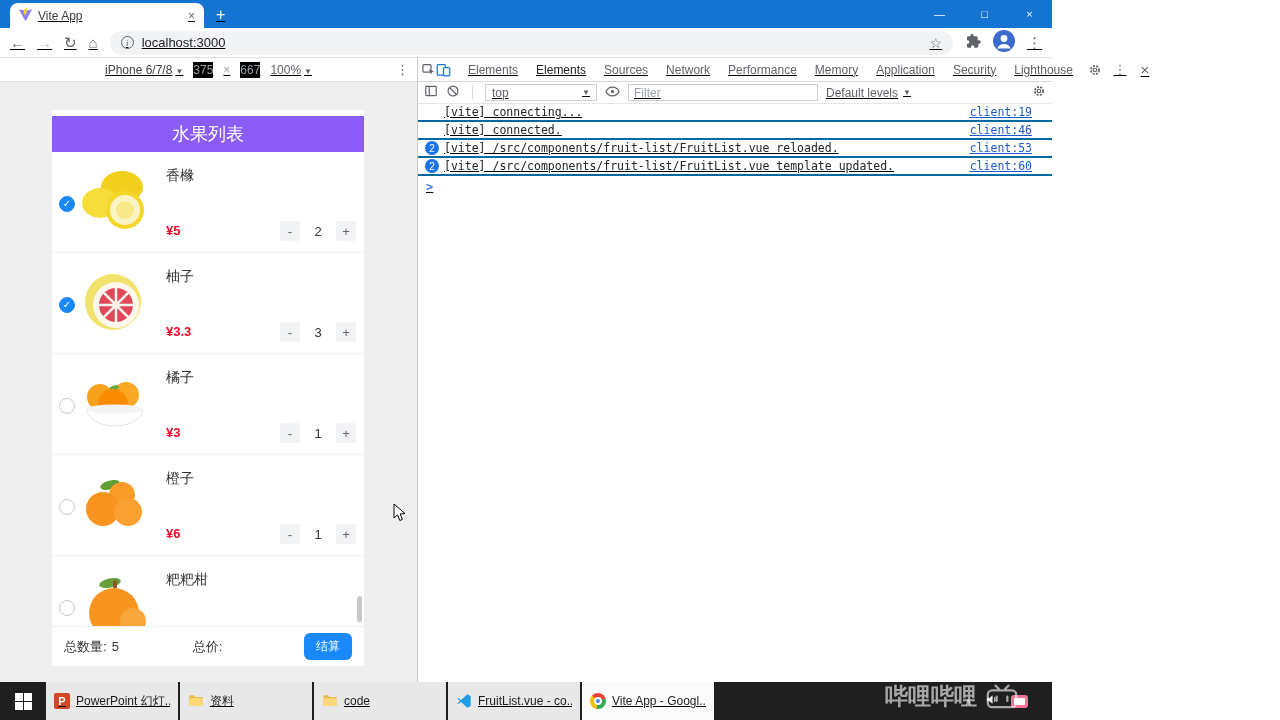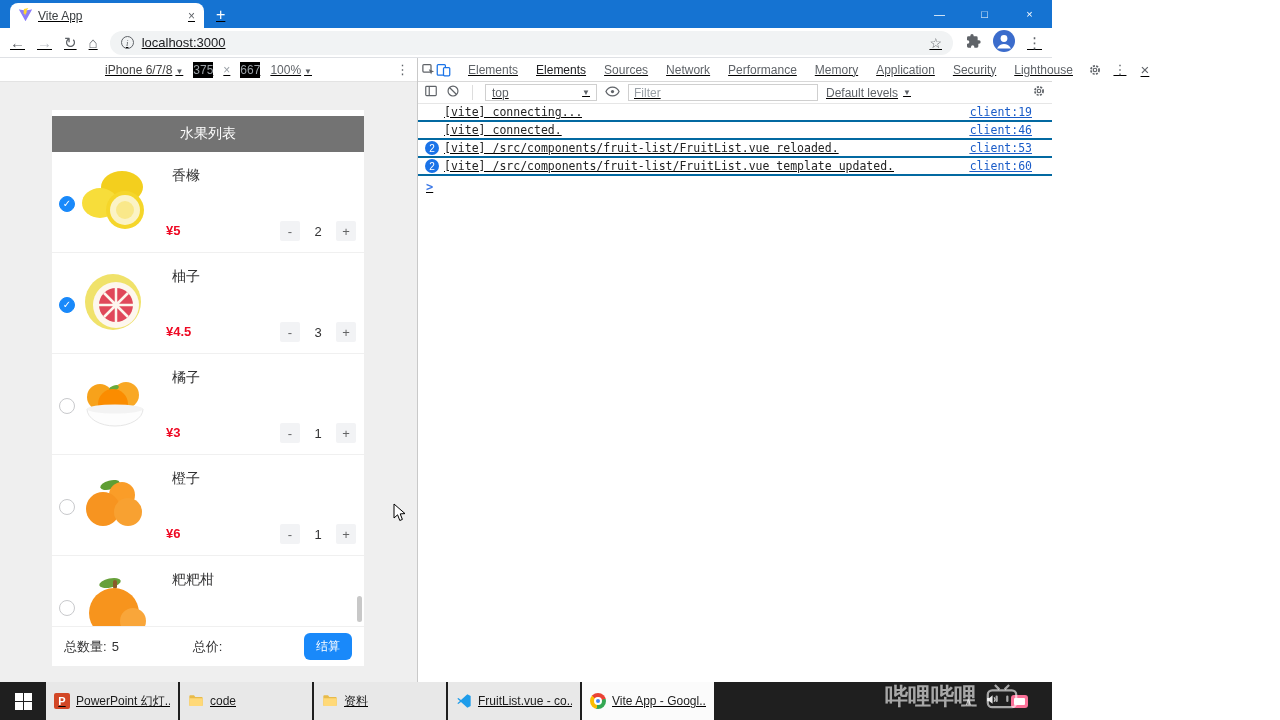--- a/index.html
+++ b/index.html
@@ -33,27 +33,27 @@
   .device-toolbar { height:24px; flex:0 0 24px; border-bottom:1px solid #e3e3e3; display:flex; align-items:center; justify-content:center; gap:10px; font-size:12px; color:#444; position:relative; }
   .caret { font-size:8px; color:#5f6368; margin-left:3px; }
   .dim-box { background:#000000; color:#9aa0a6; padding:1px 0; font-size:12px; }
   .times { color:#9aa0a6; }
   .zoom-sel { color:#5f6368; }
   .devtb-menu { position:absolute; right:8px; color:#5f6368; font-size:13px; }
   .emulation { flex:1; position:relative; background:#efefef; overflow:hidden; }
   .viewport { position:absolute; left:52px; top:28px; width:312px; height:556px; background:#fff; overflow:hidden; }
 
   
-  .app-header { margin-top:6px; height:36px; background:#737373; color:#fff; font-size:14px; display:grid; place-items:center; }
+  .app-header { margin-top:6px; height:36px; background:#8b5cf6; color:#fff; font-size:18px; display:grid; place-items:center; }
   .fruit-list { position:absolute; top:42px; left:0; right:0; bottom:0; overflow:hidden; }
   .fruit-row { height:101px; position:relative; border-bottom:1px solid #f0f0f0; }
   .checkbox { position:absolute; left:7px; top:44px; width:16px; height:16px; border-radius:50%; border:1px solid #c8c9cc; background:#fff; color:#fff; font-size:10px; display:grid; place-items:center; line-height:1; }
   .checkbox.checked { background:#1989fa; border-color:#1989fa; }
   .fruit-img { position:absolute; left:28px; top:13px; width:70px; height:70px; }
-  .fruit-name { position:absolute; left:120px; top:15px; font-size:14px; color:#323233; }
+  .fruit-name { position:absolute; left:114px; top:15px; font-size:14px; color:#323233; }
   .fruit-price { position:absolute; left:114px; top:71px; font-size:13px; font-weight:bold; color:#ee0a24; }
   .stepper { position:absolute; right:8px; top:69px; display:flex; align-items:center; gap:3px; }
   .step-btn { width:20px; height:20px; background:#f2f3f5; color:#646566; border-radius:2px; display:grid; place-items:center; font-size:13px; line-height:1; }
   .step-count { width:30px; text-align:center; font-size:13px; color:#323233; }
   .scroll-thumb { position:absolute; right:2px; bottom:44px; width:5px; height:26px; background:#c8c8c8; border-radius:3px; z-index:6; }
   .app-footer { position:absolute; left:0; right:0; bottom:0; height:40px; background:#fff; border-top:1px solid #f0f0f0; display:flex; align-items:center; padding:0 12px; font-size:13px; color:#323233; z-index:5; }
   .total-count-label,.total-price-label { margin-right:5px; }
   .total-price-label { margin-left:74px; }
   .checkout-btn { margin-left:auto; background:#1989fa; color:#fff; font-size:12px; padding:5px 12px; border-radius:6px; border:none; }
 
@@ -184,21 +184,21 @@
   </div>
               <div class="fruit-row">
     <div class="checkbox checked">✓</div>
     <div class="fruit-img"><svg width="70" height="70" viewBox="0 0 70 70">
                     <circle cx="33" cy="36" r="28" fill="#f0e26a"></circle>
                     <circle cx="36" cy="39" r="23" fill="#fdf7ee"></circle>
                     <circle cx="36" cy="39" r="17" fill="#e0485a"></circle>
                     <path d="M36 22v34M19 39h34M24 27l24 24M48 27L24 51" stroke="#fdf7ee" stroke-width="2.5"></path>
                   </svg></div>
     <div class="fruit-name">柚子</div>
-    <div class="fruit-price">¥4.5</div>
+    <div class="fruit-price">¥3.3</div>
     <div class="stepper">
       <div class="step-btn">-</div>
       <div class="step-count">3</div>
       <div class="step-btn">+</div>
     </div>
   </div>
               <div class="fruit-row">
     <div class="checkbox"></div>
     <div class="fruit-img"><svg width="70" height="70" viewBox="0 0 70 70">
                     <circle cx="20" cy="30" r="13" fill="#f7a21b"></circle>
@@ -371,30 +371,30 @@
           </span>
     <span class="task-label">PowerPoint 幻灯...</span>
   </div>
         <div class="task-btn">
     <span class="task-icon">
             <svg width="16" height="16" viewBox="0 0 24 24">
               <path d="M2 5a1.5 1.5 0 0 1 1.5-1.5H9l2 2.5h9.5A1.5 1.5 0 0 1 22 7.5V18a1.5 1.5 0 0 1-1.5 1.5h-17A1.5 1.5 0 0 1 2 18V5z" fill="#e8bb4a"></path>
               <path d="M2 8h20v10a1.5 1.5 0 0 1-1.5 1.5h-17A1.5 1.5 0 0 1 2 18V8z" fill="#ffd978"></path>
             </svg>
           </span>
-    <span class="task-label">code</span>
+    <span class="task-label">资料</span>
   </div>
         <div class="task-btn">
     <span class="task-icon">
             <svg width="16" height="16" viewBox="0 0 24 24">
               <path d="M2 5a1.5 1.5 0 0 1 1.5-1.5H9l2 2.5h9.5A1.5 1.5 0 0 1 22 7.5V18a1.5 1.5 0 0 1-1.5 1.5h-17A1.5 1.5 0 0 1 2 18V5z" fill="#e8bb4a"></path>
               <path d="M2 8h20v10a1.5 1.5 0 0 1-1.5 1.5h-17A1.5 1.5 0 0 1 2 18V8z" fill="#ffd978"></path>
             </svg>
           </span>
-    <span class="task-label">资料</span>
+    <span class="task-label">code</span>
   </div>
         <div class="task-btn">
     <span class="task-icon">
             <svg width="16" height="16" viewBox="0 0 24 24">
               <path d="M17 2L7.5 10.5 3.5 7.5 2 8.5l4 3.5-4 3.5 1.5 1 4-3L17 22l5-2.5v-15L17 2z" fill="#1e9cea"></path>
             </svg>
           </span>
     <span class="task-label">FruitList.vue - co...</span>
   </div>
         <div class="task-btn active">

